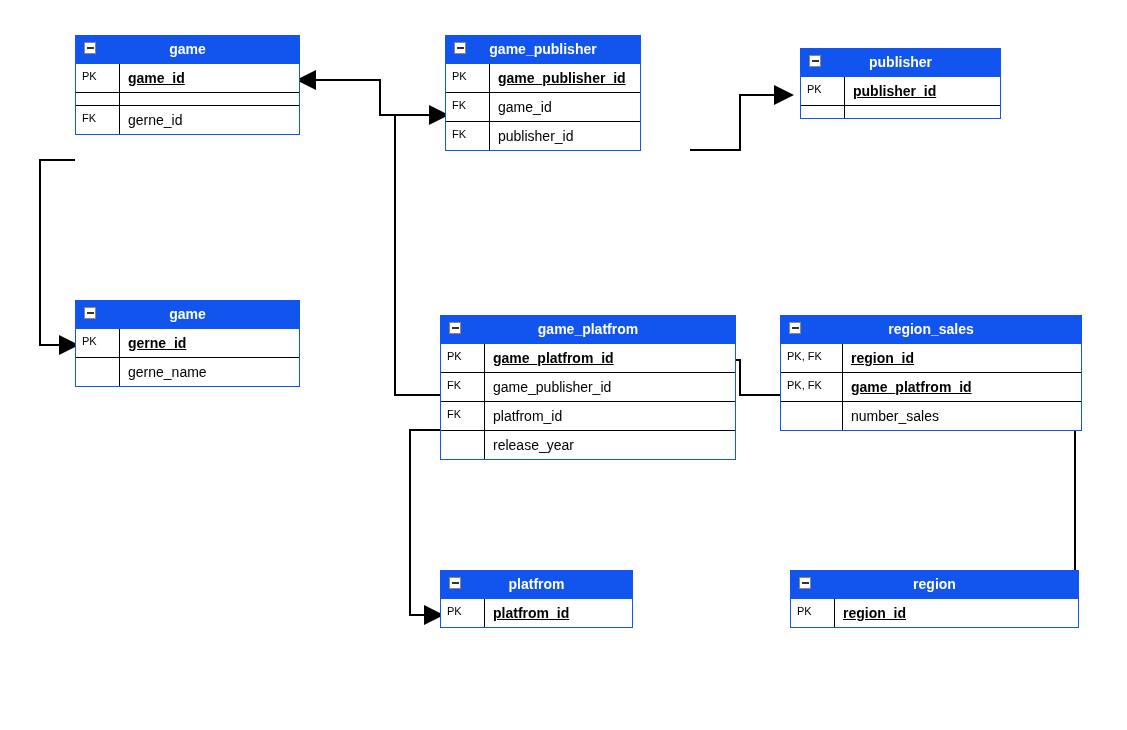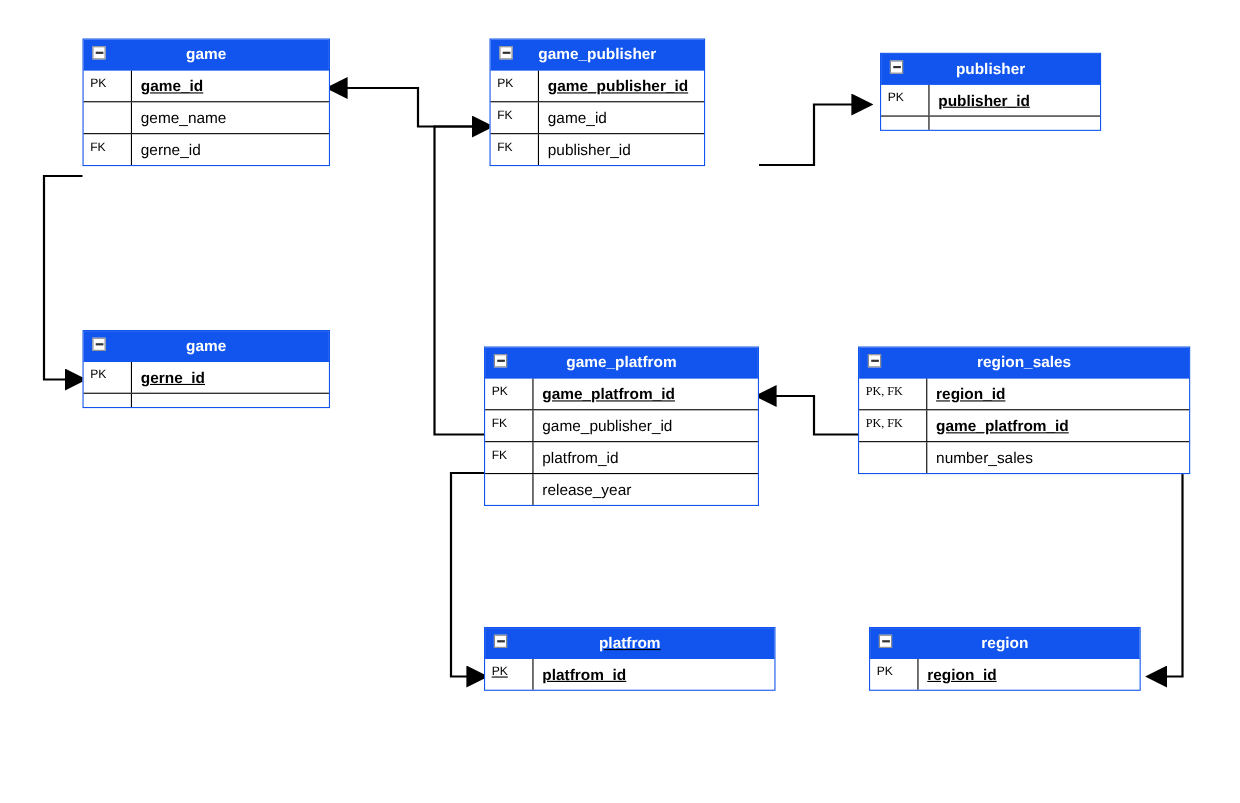--- a/index.html
+++ b/index.html
@@ -58,21 +58,21 @@
   .row.first { border-top: none; }
   .key-cell {
     width: 44px;
     padding: 6px 6px;
     text-align: left;
     border-right: 1.5px solid #000;
     font-size: 11px;
     box-sizing: border-box;
     white-space: nowrap;
   }
-  .key-cell.wide { width: 62px; font-family: Liberation Serif, serif; }
+  .key-cell.wide { width: 62px; }
   .name-cell {
     flex: 1;
     padding: 6px 8px;
     font-size: 14px;
   }
   .pk { font-weight: bold; text-decoration: underline; }
   svg.connectors {
     position: absolute;
     left: 0; top: 0;
     width: 1127px;
@@ -111,21 +111,20 @@
     <div class="entity-header">
       <span class="collapse-icon"></span>
       <span>game</span>
     </div>
     <div class="row first">
       <div class="key-cell">PK</div>
       <div class="name-cell pk">game_id</div>
     </div>
     <div class="row">
       <div class="key-cell"></div>
-      <div class="name-cell">geme_name</div>
     </div>
     <div class="row">
       <div class="key-cell">FK</div>
       <div class="name-cell">gerne_id</div>
     </div>
   </div>
 
   <div class="entity" style="left:445px; top:35px; width:196px;">
     <div class="entity-header">
       <span class="collapse-icon"></span>
@@ -163,24 +162,25 @@
     <div class="entity-header">
       <span class="collapse-icon"></span>
       <span>game</span>
     </div>
     <div class="row first">
       <div class="key-cell">PK</div>
       <div class="name-cell pk">gerne_id</div>
     </div>
     <div class="row">
       <div class="key-cell"></div>
-    </div>
-  </div>
-
-  <div class="entity" style="left:440px; top:315px; width:250px;">
+      <div class="name-cell">gerne_name</div>
+    </div>
+  </div>
+
+  <div class="entity" style="left:440px; top:315px; width:296px;">
     <div class="entity-header">
       <span class="collapse-icon"></span>
       <span>game_platfrom</span>
     </div>
     <div class="row first">
       <div class="key-cell">PK</div>
       <div class="name-cell pk">game_platfrom_id</div>
     </div>
     <div class="row">
       <div class="key-cell">FK</div>
@@ -208,32 +208,32 @@
     <div class="row">
       <div class="key-cell wide">PK, FK</div>
       <div class="name-cell pk">game_platfrom_id</div>
     </div>
     <div class="row">
       <div class="key-cell wide"></div>
       <div class="name-cell">number_sales</div>
     </div>
   </div>
 
-  <div class="entity" style="left:440px; top:570px; width:265px;text-decoration:underline;">
+  <div class="entity" style="left:440px; top:570px; width:193px;">
     <div class="entity-header">
       <span class="collapse-icon"></span>
       <span>platfrom</span>
     </div>
     <div class="row first">
       <div class="key-cell">PK</div>
       <div class="name-cell pk">platfrom_id</div>
     </div>
   </div>
 
-  <div class="entity" style="left:790px; top:570px; width:247px;">
+  <div class="entity" style="left:790px; top:570px; width:289px;">
     <div class="entity-header">
       <span class="collapse-icon"></span>
       <span>region</span>
     </div>
     <div class="row first">
       <div class="key-cell">PK</div>
       <div class="name-cell pk">region_id</div>
     </div>
   </div>
 

